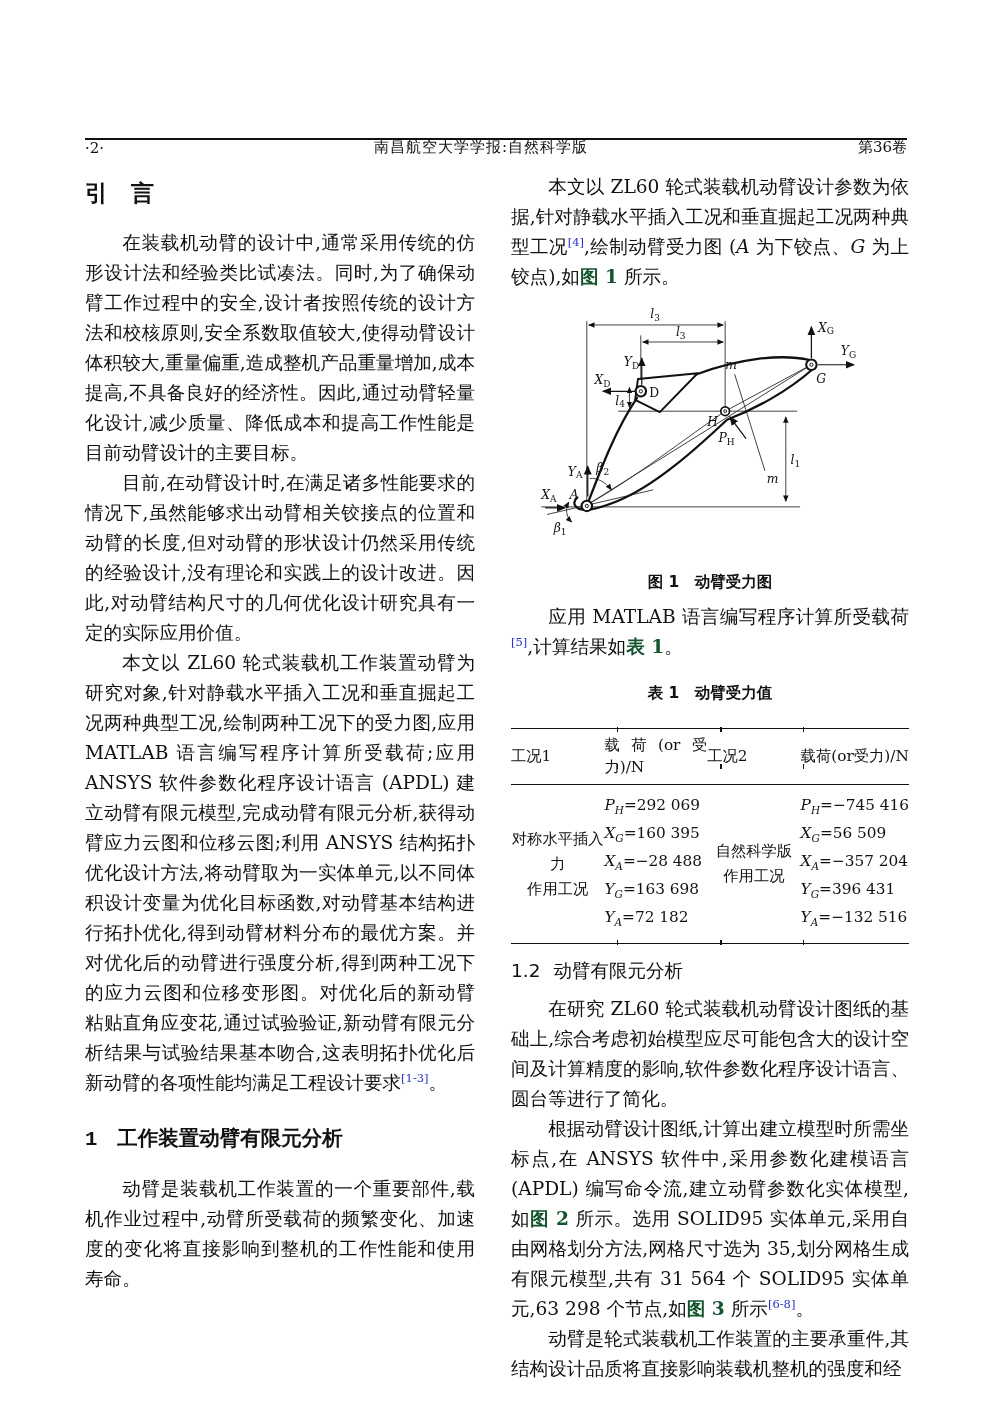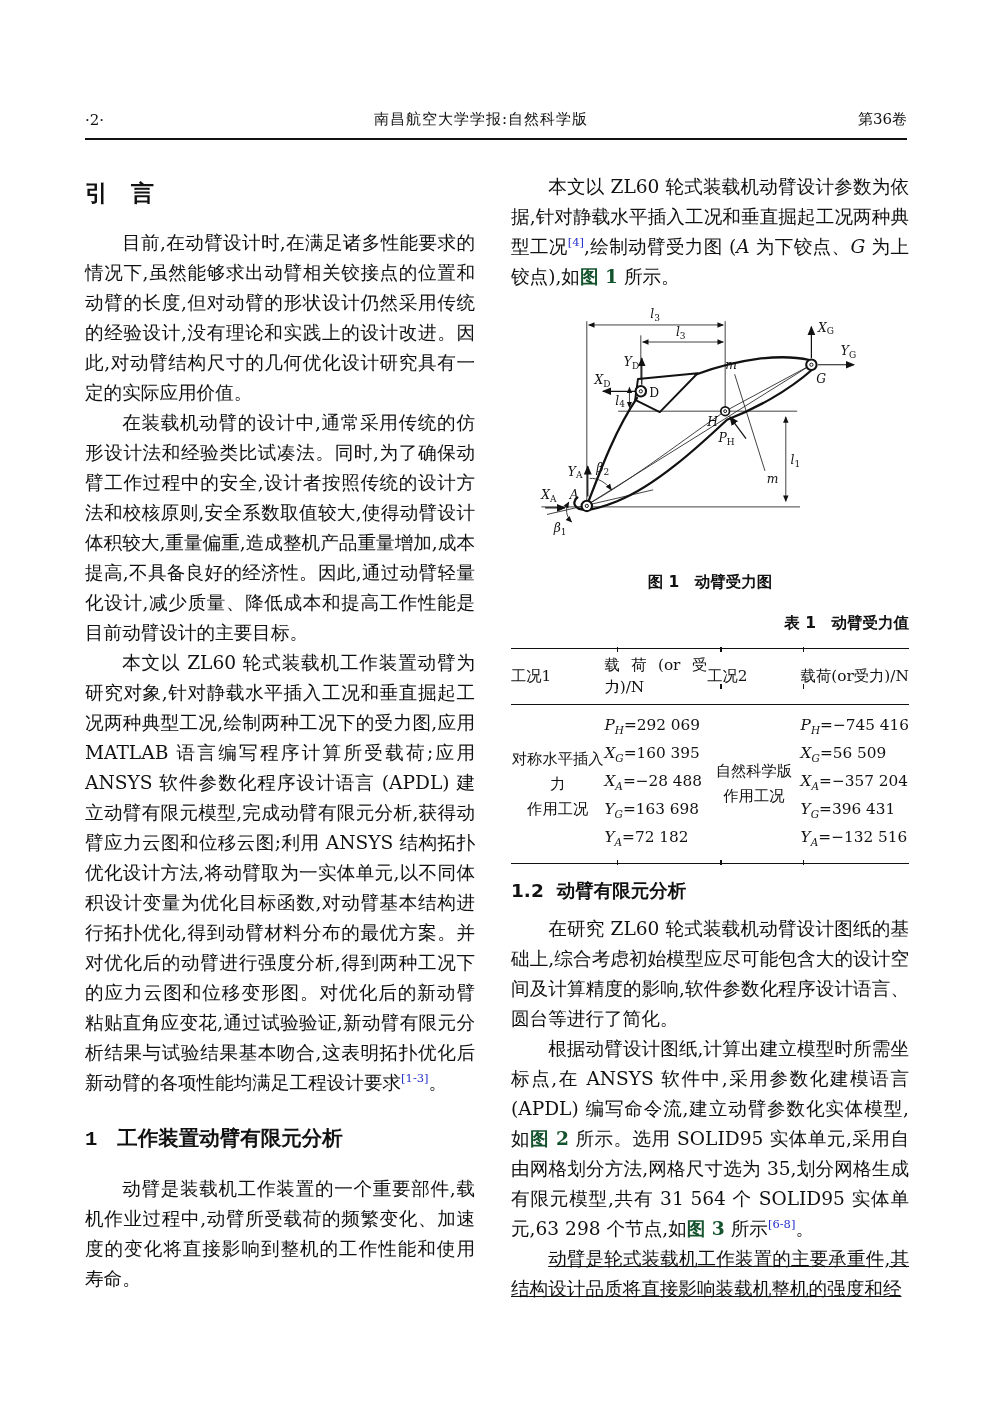--- a/index.html
+++ b/index.html
@@ -1,49 +1,49 @@
 <!DOCTYPE html>
 <html><head>
 <meta charset="utf-8">
 <style>
   html,body{margin:0;padding:0;background:#9e9e9e;}
   .page{width:992px;height:1403px;background:#ffffff;position:relative;margin:0 auto;
         font-family:"DejaVu Serif","Liberation Serif",serif;color:#111;overflow:hidden;}
   
   .runhead{position:absolute;top:110px;left:85px;width:822px;display:flex;
            justify-content:space-between;align-items:flex-end;font-size:15px;}
-  .runhead .mid{letter-spacing:1px;}
+  .runhead .mid{letter-spacing:1px;margin-top:28px;}
   .headrule{position:absolute;top:138px;left:85px;width:822px;height:0;
             border-top:2.3px solid #111;}
   
   .content{position:absolute;top:172px;left:85px;width:824px;display:flex;gap:36px;}
   .col{width:398px;font-size:18.6px;line-height:30px;text-align:justify;}
   .col p{margin:0;text-indent:2em;}
   .hintro{font-family:"DejaVu Sans","Liberation Sans",sans-serif;font-weight:bold;
           font-size:23px;line-height:30px;margin:6px 0 20px;}
   .h1{font-family:Liberation Mono, monospace;font-weight:bold;
       font-size:20.5px;line-height:28px;margin:28px 0 20px;}
   .h1 .h-title{margin-left:20px;}
-  .h2{font-family:"DejaVu Sans","Liberation Sans",sans-serif;font-weight:bold;
+  .h2{font-family:"DejaVu Sans","Liberation Sans",sans-serif;font-weight:normal;
       font-size:18.5px;line-height:26px;margin:14px 0 10px;}
   .h2 .h-title{margin-left:13px;}
   .ref{color:#2633cc;font-size:11.5px;vertical-align:super;line-height:0;}
   .blue{color:#14532d;font-weight:bold;}
   .it{font-style:italic;}
-  .mt{margin-top:22px;text-decoration:underline;}
+  .mt{margin-top:22px;}
   
   .figwrap{margin:12px 0 10px;text-align:center;}
   .figcap{font-family:"DejaVu Sans","Liberation Sans",sans-serif;font-weight:bold;
           font-size:15.5px;line-height:20px;margin-top:20px;text-indent:0;text-align:center;}
   svg text{font-size:13px;fill:#111;font-family:"DejaVu Serif","Liberation Serif",serif;}
   svg .sb{font-size:9.5px;}
   
   .tblblock{margin:16px 0 12px;}
   .tbl-title{font-family:"DejaVu Sans","Liberation Sans",sans-serif;font-weight:bold;
-             font-size:15.5px;text-align:right;margin-bottom:10px;text-indent:0;}
+             font-size:15.5px;text-align:center;margin-bottom:20px;text-indent:0;}
   .tblwrap{position:relative;}
   table.tbl{width:100%;border-collapse:collapse;border-top:1.8px solid #111;
             border-bottom:1.8px solid #111;font-size:15.3px;line-height:22px;}
   table.tbl th{font-weight:normal;border-bottom:1.1px solid #111;padding:5px 0 6px;}
   table.tbl td{padding:9px 0;vertical-align:middle;}
   td.case{text-align:center;line-height:25px;width:26%;}
   td.loads{width:26%;padding-left:12px;}
   td.loads .ld{line-height:23px;white-space:nowrap;}
   td.loads sub{font-size:10.5px;font-style:italic;}
   .tick{position:absolute;width:1.2px;height:5px;background:#111;}
@@ -60,22 +60,22 @@
     <span class="mid">南昌航空大学学报:自然科学版</span>
     <span>第36卷</span>
   </div>
   <div class="headrule"></div>
 
   <div class="content">
 
     <div class="col">
       <div class="hintro">引　言</div>
 
+      <p>在装载机动臂的设计中,通常采用传统的仿形设计法和经验类比试凑法。同时,为了确保动臂工作过程中的安全,设计者按照传统的设计方法和校核原则,安全系数取值较大,使得动臂设计体积较大,重量偏重,造成整机产品重量增加,成本提高,不具备良好的经济性。因此,通过动臂轻量化设计,减少质量、降低成本和提高工作性能是目前动臂设计的主要目标。</p>
       <p>目前,在动臂设计时,在满足诸多性能要求的情况下,虽然能够求出动臂相关铰接点的位置和动臂的长度,但对动臂的形状设计仍然采用传统的经验设计,没有理论和实践上的设计改进。因此,对动臂结构尺寸的几何优化设计研究具有一定的实际应用价值。</p>
-      <p>在装载机动臂的设计中,通常采用传统的仿形设计法和经验类比试凑法。同时,为了确保动臂工作过程中的安全,设计者按照传统的设计方法和校核原则,安全系数取值较大,使得动臂设计体积较大,重量偏重,造成整机产品重量增加,成本提高,不具备良好的经济性。因此,通过动臂轻量化设计,减少质量、降低成本和提高工作性能是目前动臂设计的主要目标。</p>
       <p><span>本文以 ZL60 轮式装载机工作装置动臂为研究对象,针对静载水平插入工况和垂直掘起工况两种典型工况,绘制两种工况下的受力图,应用 MATLAB 语言编写程序计算所受载荷;应用 ANSYS 软件参数化程序设计语言 (APDL) 建立动臂有限元模型,完成动臂有限元分析,获得动臂应力云图和位移云图;利用 ANSYS 结构拓扑优化设计方法,将动臂取为一实体单元,以不同体积设计变量为优化目标函数,对动臂基本结构进行拓扑优化,得到动臂材料分布的最优方案。并对优化后的动臂进行强度分析,得到两种工况下的应力云图和位移变形图。对优化后的新动臂粘贴直角应变花,通过试验验证,新动臂有限元分析结果与试验结果基本吻合,这表明拓扑优化后新动臂的各项性能均满足工程设计要求</span><span class="ref">[1-3]</span><span>。</span></p>
 
       <div class="h1">
         <span>1</span><span class="h-title">工作装置动臂有限元分析</span>
       </div>
       <p>动臂是装载机工作装置的一个重要部件,载机作业过程中,动臂所受载荷的频繁变化、加速度的变化将直接影响到整机的工作性能和使用寿命。</p>
     </div>
 
     <div class="col">
 
@@ -151,20 +151,21 @@
           <text x="62" y="206" class="it">A</text>
           <text x="146" y="98">D</text>
           <text x="322" y="83" class="it">G</text>
           <text x="207" y="129" class="it">H</text>
           <text x="226" y="68" class="it">m</text>
           <text x="270" y="189" class="it">m</text>
         </svg>
         <div class="figcap">图 1　动臂受力图</div>
       </div>
 
+      <p><span>应用 MATLAB 语言编写程序计算所受载荷</span><span class="ref">[5]</span><span>,计算结果如</span><span class="blue">表 1</span><span>。</span></p>
 
       <div class="tblblock">
         <div class="tbl-title">表 1　动臂受力值</div>
         <div class="tblwrap">
           <table class="tbl">
             <thead>
               <tr>
                 <th>工况1</th>
                 <th>载荷(or受力)/N</th>
                 <th>工况2</th>

